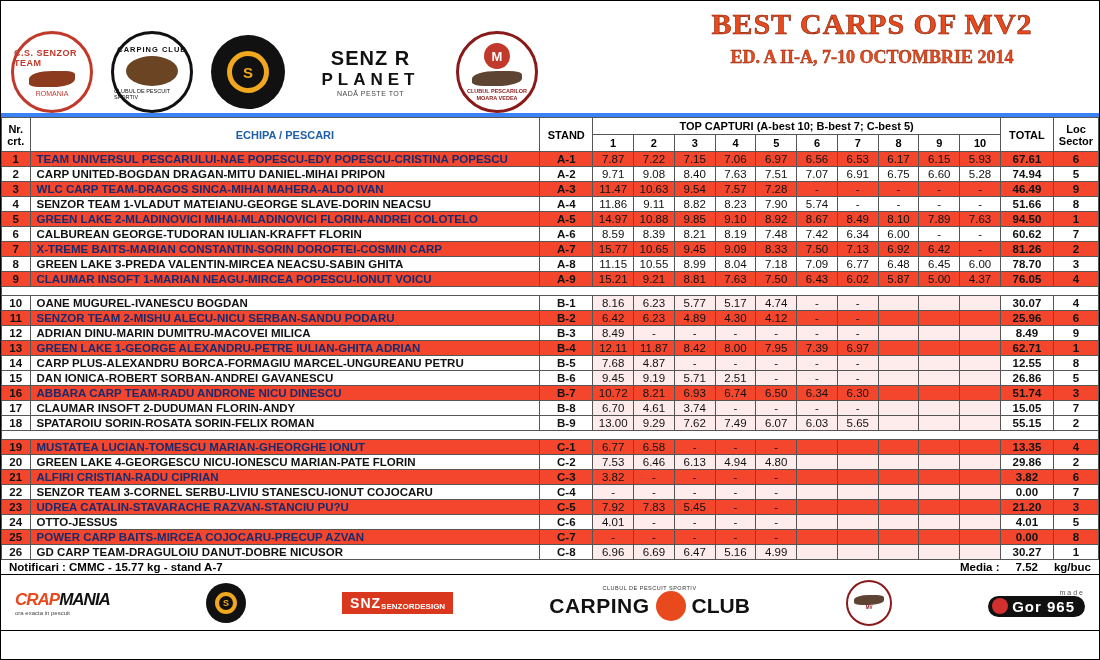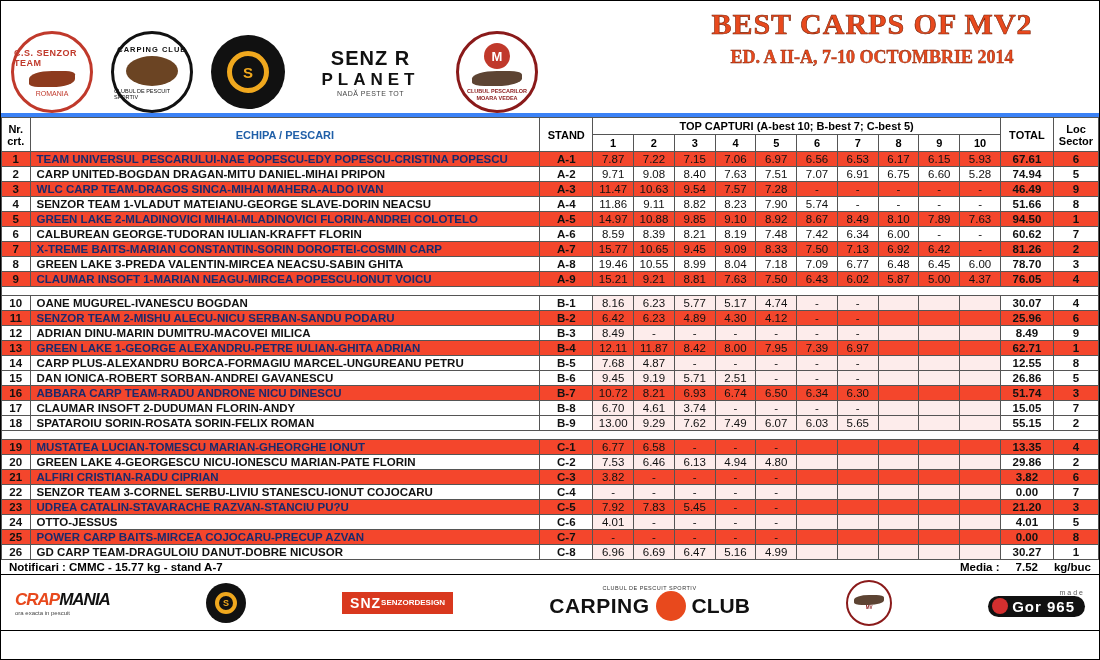--- a/index.html
+++ b/index.html
@@ -92,21 +92,21 @@
 
   
   .notify { display:flex; justify-content:space-between; align-items:center; padding:1px 8px;
             font-size:11.5px; font-weight:bold; border-bottom:1px solid #000; background:#fff;
             position:relative; z-index:2; }
   .notify .media { display:flex; gap:16px; }
 
   
   .sponsors { height:56px; display:flex; align-items:center; justify-content:space-between;
               padding:0 14px; background:#fff; position:relative; z-index:2; border-bottom:1px solid #000;}
-  .sp { display:flex; align-items:center; }
+  .sp { display:flex; align-items:flex-end; }
   .sp-crap { display:flex; flex-direction:column; align-items:flex-start; }
   .sp-crap .w { font-size:17px; font-weight:bold; font-style:italic; color:#111; letter-spacing:-1px; }
   .sp-crap .w b { color:#e8491d; }
   .sp-crap .s { font-size:6px; color:#444; }
   .sp-ball { width:40px; height:40px; border-radius:50%; background:#111; display:flex;
              align-items:center; justify-content:center; }
   .sp-ball .ring { width:22px;height:22px;border-radius:50%;border:4px solid #f0a81e;color:#f0a81e;
                    font-size:9px;font-weight:bold;display:flex;align-items:center;justify-content:center;}
   .sp-snz { background:#d9381e; color:#fff; padding:3px 8px; text-align:center; }
   .sp-snz .a { font-size:14px; font-weight:bold; letter-spacing:1px; }
@@ -327,21 +327,21 @@
           <td class="c">6.92</td>
           <td class="c">6.42</td>
           <td class="c">-</td>
           <td class="total">81.26</td>
           <td class="loc">2</td>
         </tr>
         <tr class="norm">
           <td class="nr">8</td>
           <td class="echipa">GREEN LAKE 3-PREDA VALENTIN-MIRCEA NEACSU-SABIN GHITA</td>
           <td class="stand">A-8</td>
-          <td class="c">19.46</td>
+          <td class="c">11.15</td>
           <td class="c">10.55</td>
           <td class="c">8.99</td>
           <td class="c">8.04</td>
           <td class="c">7.18</td>
           <td class="c">7.09</td>
           <td class="c">6.77</td>
           <td class="c">6.48</td>
           <td class="c">6.45</td>
           <td class="c">6.00</td>
           <td class="total">78.70</td>

